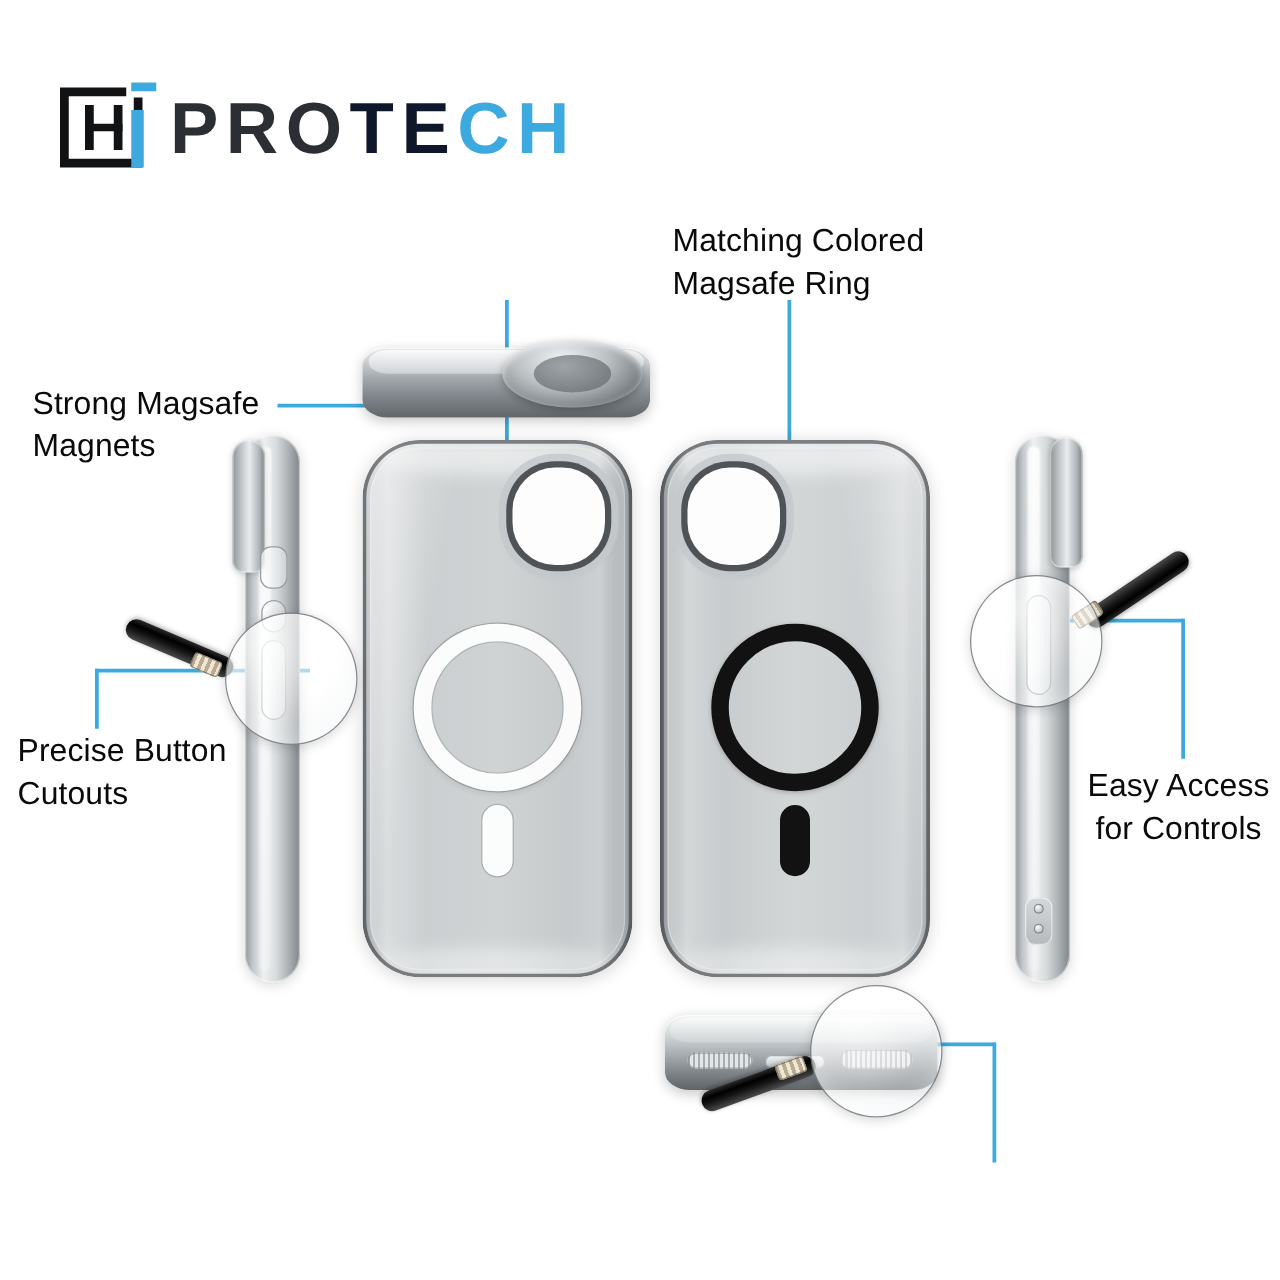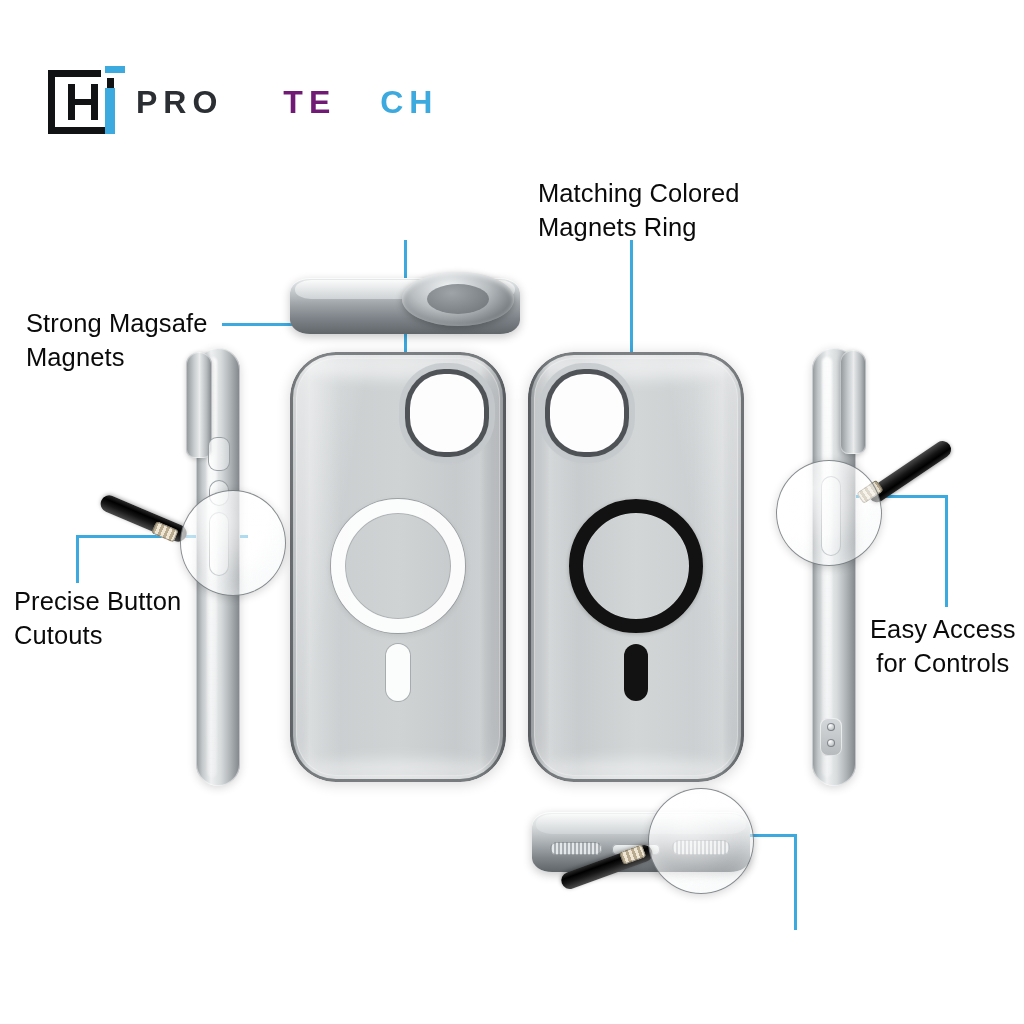--- a/index.html
+++ b/index.html
@@ -13,23 +13,23 @@
   .lm-frame{position:absolute;left:0;top:4px;width:66px;height:64px;box-sizing:border-box;
             border:7px solid #111214;}
   .lm-notch-tr{position:absolute;right:-1px;top:3px;width:22px;height:9px;background:#ffffff;}
   .lm-notch-br{position:absolute;right:-1px;bottom:3px;width:9px;height:20px;background:#ffffff;}
   .lm-h{position:absolute;left:20px;top:18px;width:30px;height:36px;}
   .lm-h::before,.lm-h::after{content:"";position:absolute;top:0;width:7px;height:36px;background:#111214;}
   .lm-h::before{left:0}.lm-h::after{right:0}
   .lm-hbar{position:absolute;left:0;top:15px;width:30px;height:6px;background:#111214;}
   .lm-i-stem{position:absolute;left:57px;top:22px;width:10px;height:46px;background:#3CA9DF;}
   .lm-i-flag{position:absolute;left:57px;top:0px;width:20px;height:7px;background:#3CA9DF;}
-  .logo-word{display:flex;align-items:center;font-size:32px;font-weight:700;letter-spacing:6px;gap:44px;}
+  .logo-word{display:flex;align-items:center;font-size:58px;font-weight:700;letter-spacing:6px;}
   .w-dark{color:#2B2F33;}
-  .w-mid{color:#701a75;margin-left:16px;}
+  .w-mid{color:#0f172a;}
   .w-blue{color:#3CA9DF;}
 
   
   .callout{position:absolute;color:#0A0A0A;font-size:25.5px;line-height:1.34;font-weight:400;
            letter-spacing:.1px;white-space:pre-line;}
   .c-magsafe-ring{left:538px;top:176px;}
   .c-strong{left:26px;top:306px;}
   .c-precise{left:14px;top:584px;}
   .c-easy{left:870px;top:612px;text-align:center;}
   .c-raised{left:728px;top:936px;}
@@ -135,21 +135,21 @@
       <div class="lm-i-stem"></div>
     </div>
     <div class="logo-word">
       <span class="w-dark">PRO</span>
         <span class="w-mid">TE</span>
         <span class="w-blue">CH</span>
     </div>
   </div>
 
   <div class="callout c-magsafe-ring">Matching Colored
-Magnets Ring</div>
+Magsafe Ring</div>
   <div class="callout c-precise">Precise Button
 Cutouts</div>
   <div class="callout c-strong">Strong Magsafe
 Magnets</div>
   <div class="callout c-easy">Easy Access
 for Controls</div>
 
   <div class="ln ln-v" style="left:404px;top:240px;height:270px;"></div>
   <div class="ln ln-v" style="left:630px;top:240px;height:270px;"></div>
 

